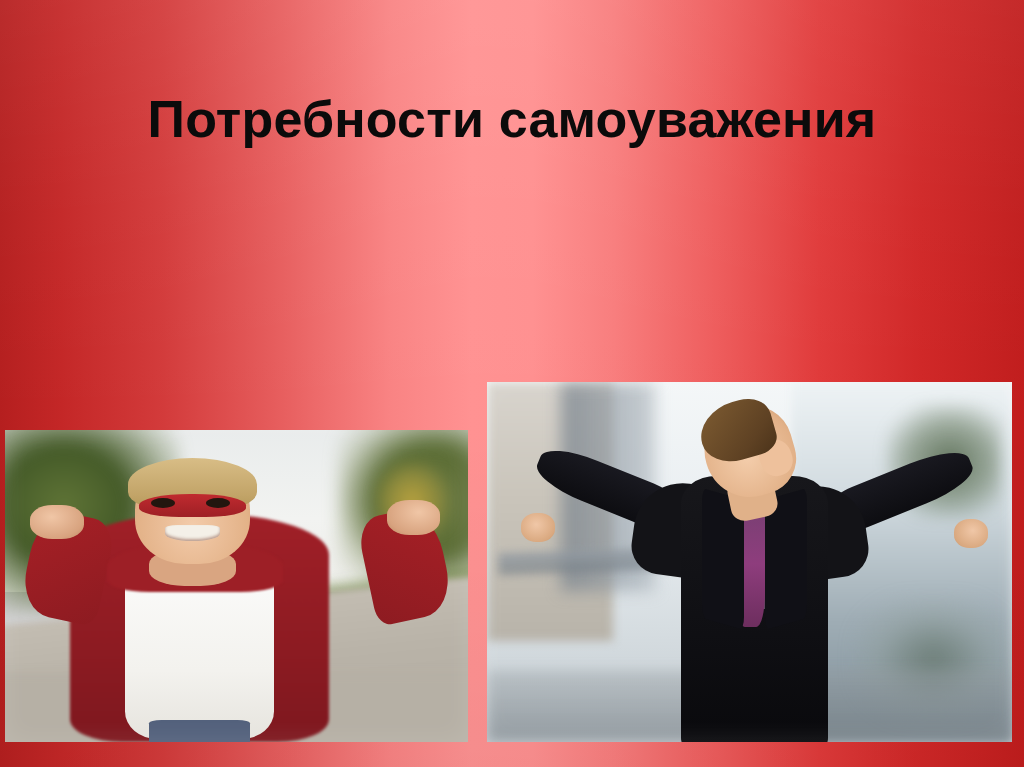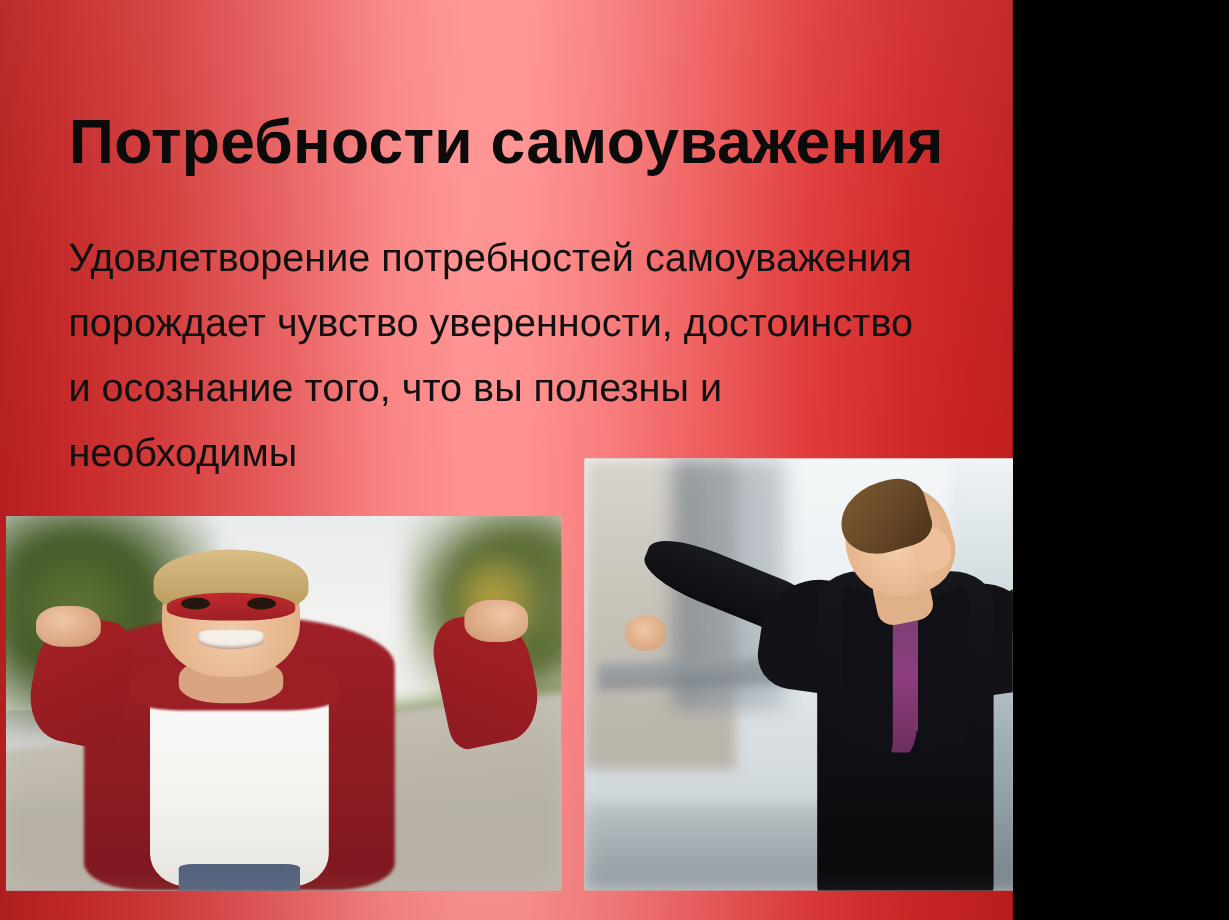--- a/index.html
+++ b/index.html
@@ -2,21 +2,21 @@
 <html><head>
 <meta charset="utf-8">
 <style>
   html, body {
     margin: 0;
     padding: 0;
     background: #000;
   }
   #slide {
     position: relative;
-    width: 844px;
+    width: 1024px;
     height: 767px;
     overflow: hidden;
     font-family: "Liberation Sans", sans-serif;
     background:
       linear-gradient(to right,
         #b51f1f 0%,
         #c42727 6%,
         #d33b3b 16%,
         #e86060 28%,
         #f98383 38%,
@@ -345,26 +345,20 @@
     z-index: 9;
   }
 </style>
 </head>
 <body>
 
 <div id="slide">
 
   <h1 class="layer" id="title">Потребности самоуважения</h1>
 
-  <div class="layer" id="body-text">
-    <span class="ln">Удовлетворение потребностей самоуважения</span>
-    <span class="ln">порождает чувство уверенности, достоинство</span>
-    <span class="ln">и осознание того, что вы полезны и</span>
-    <span class="ln">необходимы</span>
-  </div>
 
   <div class="layer photo" id="photo-boy">
     <div class="scene">
       <div class="obj" id="boy-sky"></div>
       <div class="obj" id="boy-trees-l"></div>
       <div class="obj" id="boy-trees-r"></div>
       <div class="obj" id="boy-autumn"></div>
       <div class="obj" id="boy-grass"></div>
       <div class="obj" id="boy-path"></div>
       <div class="obj" id="boy-path2"></div>

